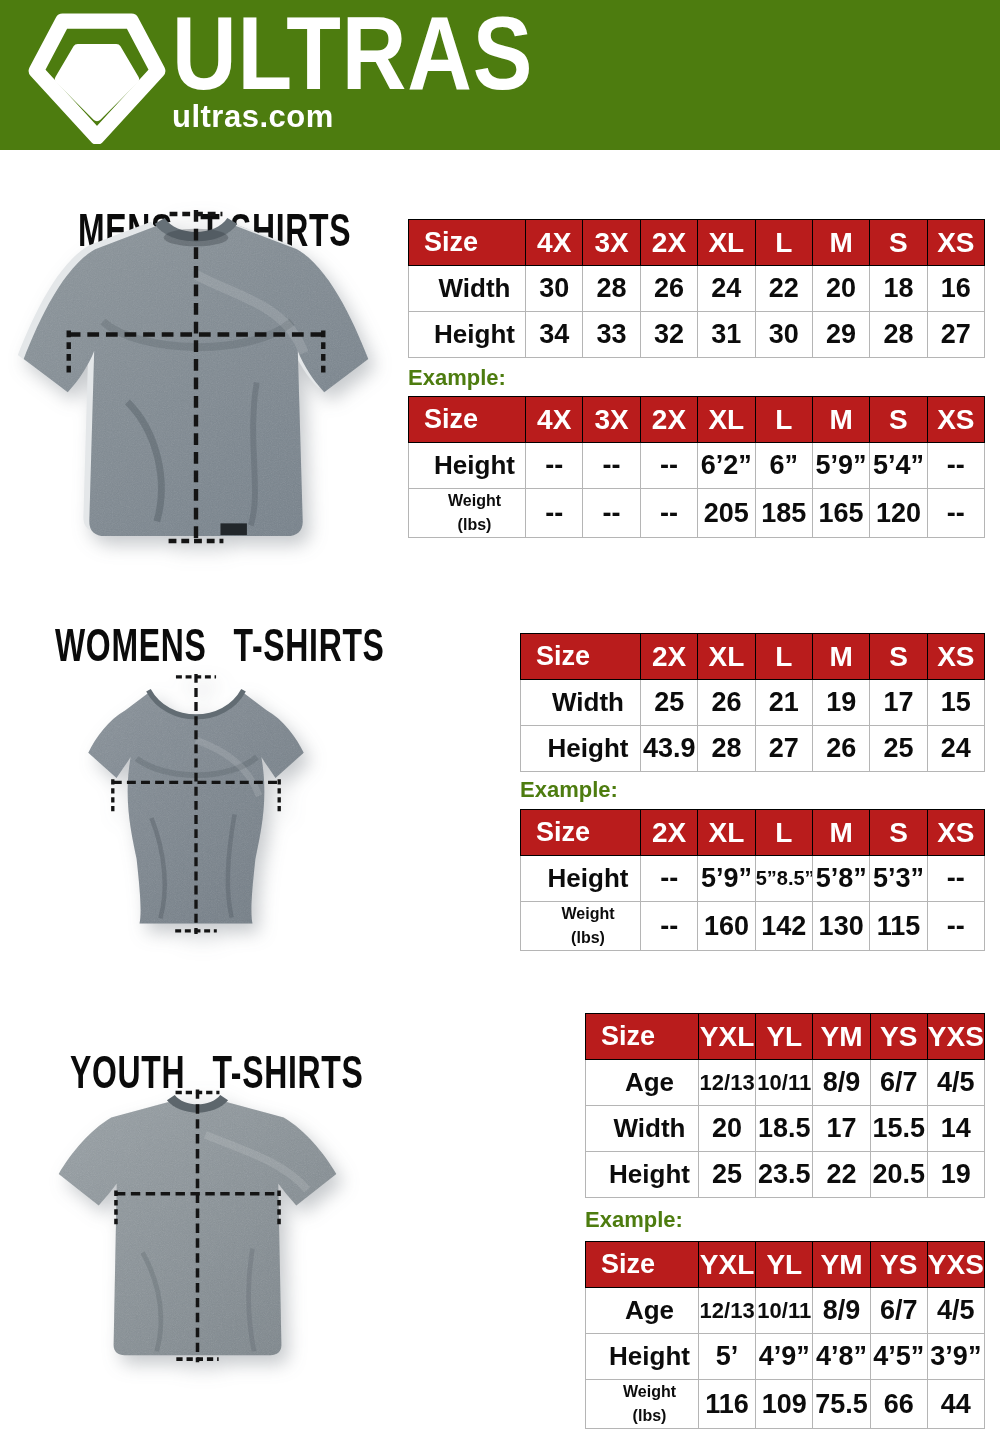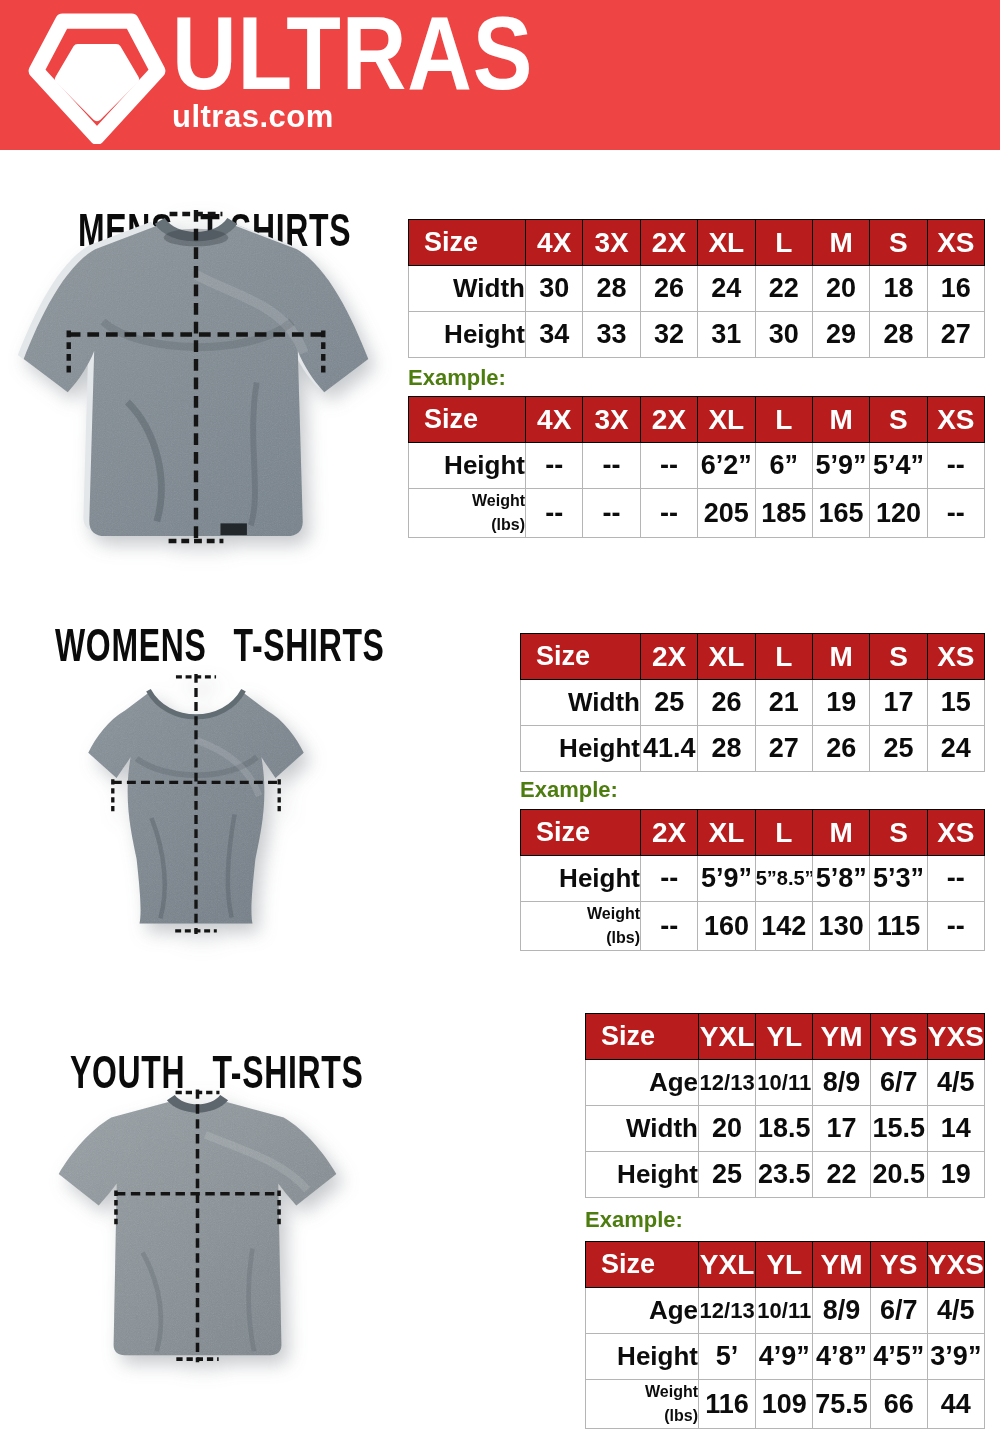--- a/index.html
+++ b/index.html
@@ -1,20 +1,20 @@
 <!DOCTYPE html>
 <html><head>
 <meta charset="utf-8">
 <style>
   html,body{margin:0;padding:0;background:#fff;}
   .page{position:relative;width:1000px;height:1444px;background:#fff;overflow:hidden;
         font-family:"Liberation Sans",sans-serif;}
 
   
-  .header{position:absolute;left:0;top:0;width:1000px;height:150px;background:#ef4444;}
+  .header{position:absolute;left:0;top:0;width:1000px;height:150px;background:#4d7c0f;}
   .logo{position:absolute;left:28px;top:6px;width:138px;height:138px;}
   .brand{position:absolute;left:172px;top:-6px;font-size:104px;font-weight:bold;color:#fff;
          letter-spacing:1px;transform:scaleX(.86);transform-origin:0 0;white-space:nowrap;}
   .site{position:absolute;left:172px;top:99px;font-size:31px;font-weight:bold;color:#fff;
         letter-spacing:.5px;}
 
   
   .sec-title{position:absolute;font-size:47px;font-weight:bold;color:#0b0b0b;white-space:nowrap;
              transform:scaleX(.68);transform-origin:0 0;word-spacing:.55em;letter-spacing:1px;}
   .t-mens{left:78px;top:163px;}
@@ -35,21 +35,21 @@
   .tb-youth1{left:585px;top:1013px;width:400px;}
   .tb-youth2{left:585px;top:1241px;width:400px;}
 
   .size-table{border-collapse:collapse;width:100%;table-layout:fixed;background:#fff;
               border:1px solid #a8a8a8;}
   .size-table th,.size-table td{border:1px solid #b5b5b5;font-weight:bold;text-align:center;
               padding:0;color:#0c0c0c;overflow:hidden;}
   .size-table thead th{background:#b91c1c;color:#fff;border-color:#000;font-size:28px;height:45px;}
   .size-table thead th:first-child{text-align:left;padding-left:15px;font-size:27px;}
   .size-table tbody tr{height:46px;}
-  .size-table tbody th{text-align:right;padding-left:15px;font-size:26px;}
+  .size-table tbody th{text-align:center;padding-left:15px;font-size:26px;}
   .size-table td{font-size:27px;}
   .size-table td.sm{font-size:22px;}
   .size-table td.xs{font-size:20px;}
   .size-table th.two-line{white-space:pre-line;font-size:16px;line-height:24px;}
 
   
   .shirt{position:absolute;}
   .sh-mens{left:10px;top:206px;}
   .sh-womens{left:40px;top:625px;}
   .sh-youth{left:25px;top:1048px;}
@@ -276,21 +276,21 @@
             <th>Width</th>
             <td>25</td>
             <td>26</td>
             <td>21</td>
             <td>19</td>
             <td>17</td>
             <td>15</td>
           </tr>
           <tr>
             <th>Height</th>
-            <td>41.4</td>
+            <td>43.9</td>
             <td>28</td>
             <td>27</td>
             <td>26</td>
             <td>25</td>
             <td>24</td>
           </tr>
         </tbody>
       </table>
     </div>
   <div class="example ex-womens">Example:</div>

